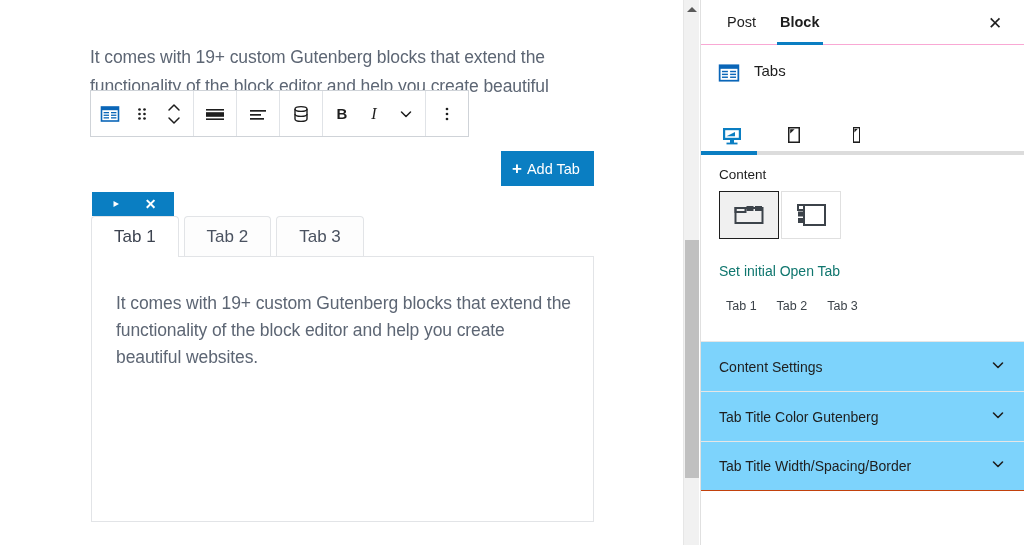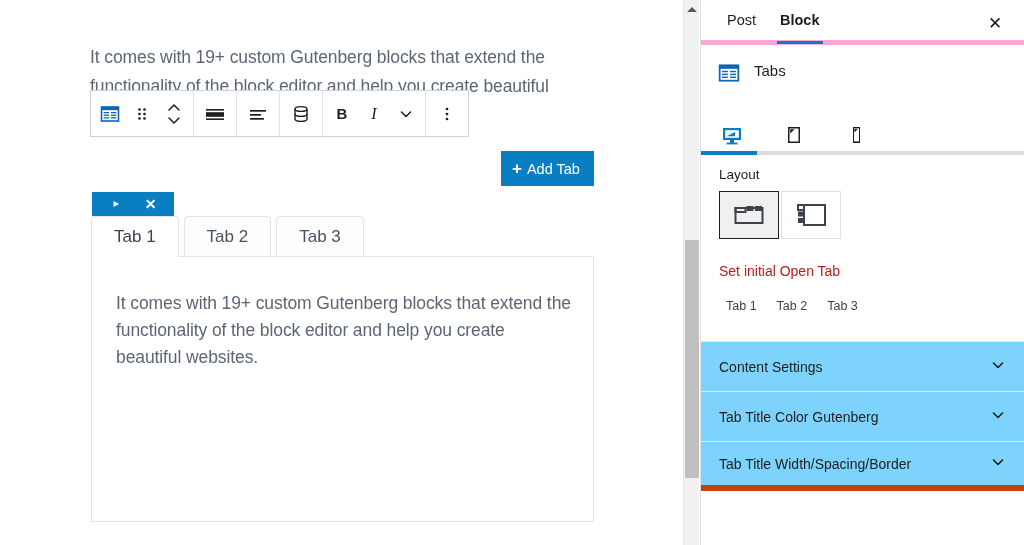--- a/index.html
+++ b/index.html
@@ -155,22 +155,22 @@
     position: absolute; left: 700px; top: 0;
     width: 324px; height: 545px;
     background: #ffffff;
     border-left: 1px solid #e0e0e0;
     overflow: hidden;
   }
 
   .sb-header {
     position: relative;
     height: 45px;
-    display: flex; align-items: center;
-    border-bottom: 5px solid #f9a8d4;
+    display: flex; align-items: flex-end;
+    border-bottom: 1px solid #f9a8d4;
     padding-left: 14px;
   }
   .sb-tab {
     position: relative;
     height: 45px;
     display: flex; align-items: center;
     padding: 0 12px;
     font-size: 14.5px;
     color: #1e1e1e;
     cursor: pointer;
@@ -233,41 +233,41 @@
     cursor: pointer;
     padding: 0;
   }
   .layout-btn.selected {
     background: #f0f0f0;
     border: 1px solid #1e1e1e;
   }
   .layout-btn + .layout-btn { margin-left: 2px; }
 
   .sb-sublabel {
-    font-size: 14px; color: #b91c1c;
+    font-size: 14px; color: #0f766e;
     margin: 24px 0 0 0;
   }
   .init-tab-row { display: flex; gap: 16px; margin-top: 18px; padding-left: 5px; }
   .init-tab-btn {
     background: none; border: none; cursor: pointer;
     font-size: 12.5px; color: #3c434a;
     padding: 2px 2px;
     font-family: "Liberation Sans", sans-serif;
   }
 
   .accordion { margin-top: 26px; }
   .acc-row {
     height: 50px;
     display: flex; align-items: center; justify-content: space-between;
     padding: 0 18px;
     border-top: 1px solid #e6e6e6;
     cursor: pointer;
     background: #7dd3fc;
   }
-  .acc-row:last-child { border-bottom: 6px solid #c2410c; }
+  .acc-row:last-child { border-bottom: 1px solid #c2410c; }
   .acc-title { font-size: 14px; color: #1e1e1e; }
   .chev { color: #1e1e1e; }
 </style>
 </head>
 <body>
 
 <div class="app">
 
   <div class="canvas">
 
@@ -454,21 +454,21 @@
       <button class="device-btn">
         <svg width="16" height="22" viewBox="0 0 16 22" aria-hidden="true">
           <rect x="5" y="2" width="7" height="16" fill="#1e1e1e"></rect>
           <rect x="6" y="3.4" width="5" height="13" fill="#ffffff"></rect>
           <path d="M6.4 7.4 L9.6 4 L6.4 4 Z" fill="#1e1e1e"></path>
         </svg>
       </button>
     </div>
 
     <div class="sb-section">
-      <div class="sb-label">Layout</div>
+      <div class="sb-label">Content</div>
       <div class="layout-row">
         <button class="layout-btn selected">
           <svg width="34" height="28" viewBox="0 0 34 28" aria-hidden="true">
             <rect x="3.5" y="7" width="27" height="15" fill="none" stroke="#3c434a" stroke-width="2"></rect>
             <rect x="3.5" y="7" width="10" height="4" fill="none" stroke="#3c434a" stroke-width="2"></rect>
             <rect x="14.5" y="5" width="7" height="5" fill="#3c434a"></rect>
             <rect x="23" y="5" width="7" height="5" fill="#3c434a"></rect>
           </svg>
         </button>
         <button class="layout-btn">

